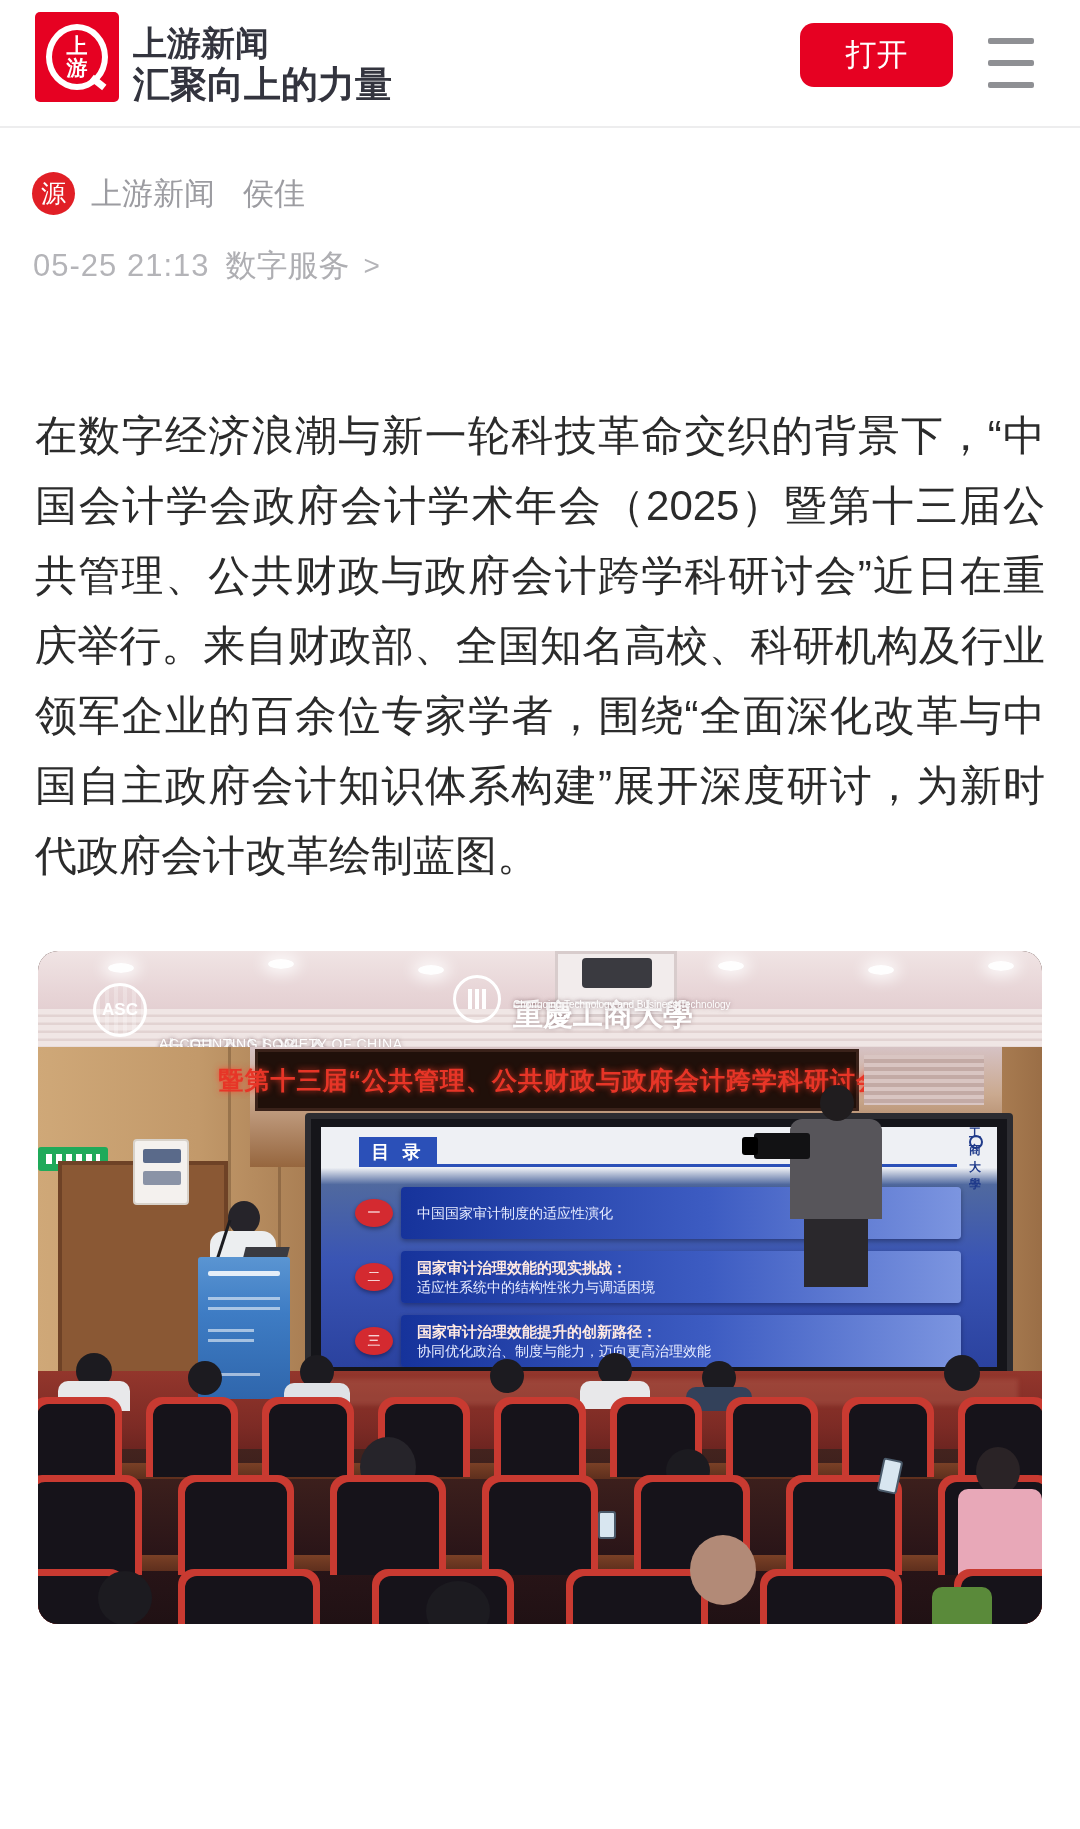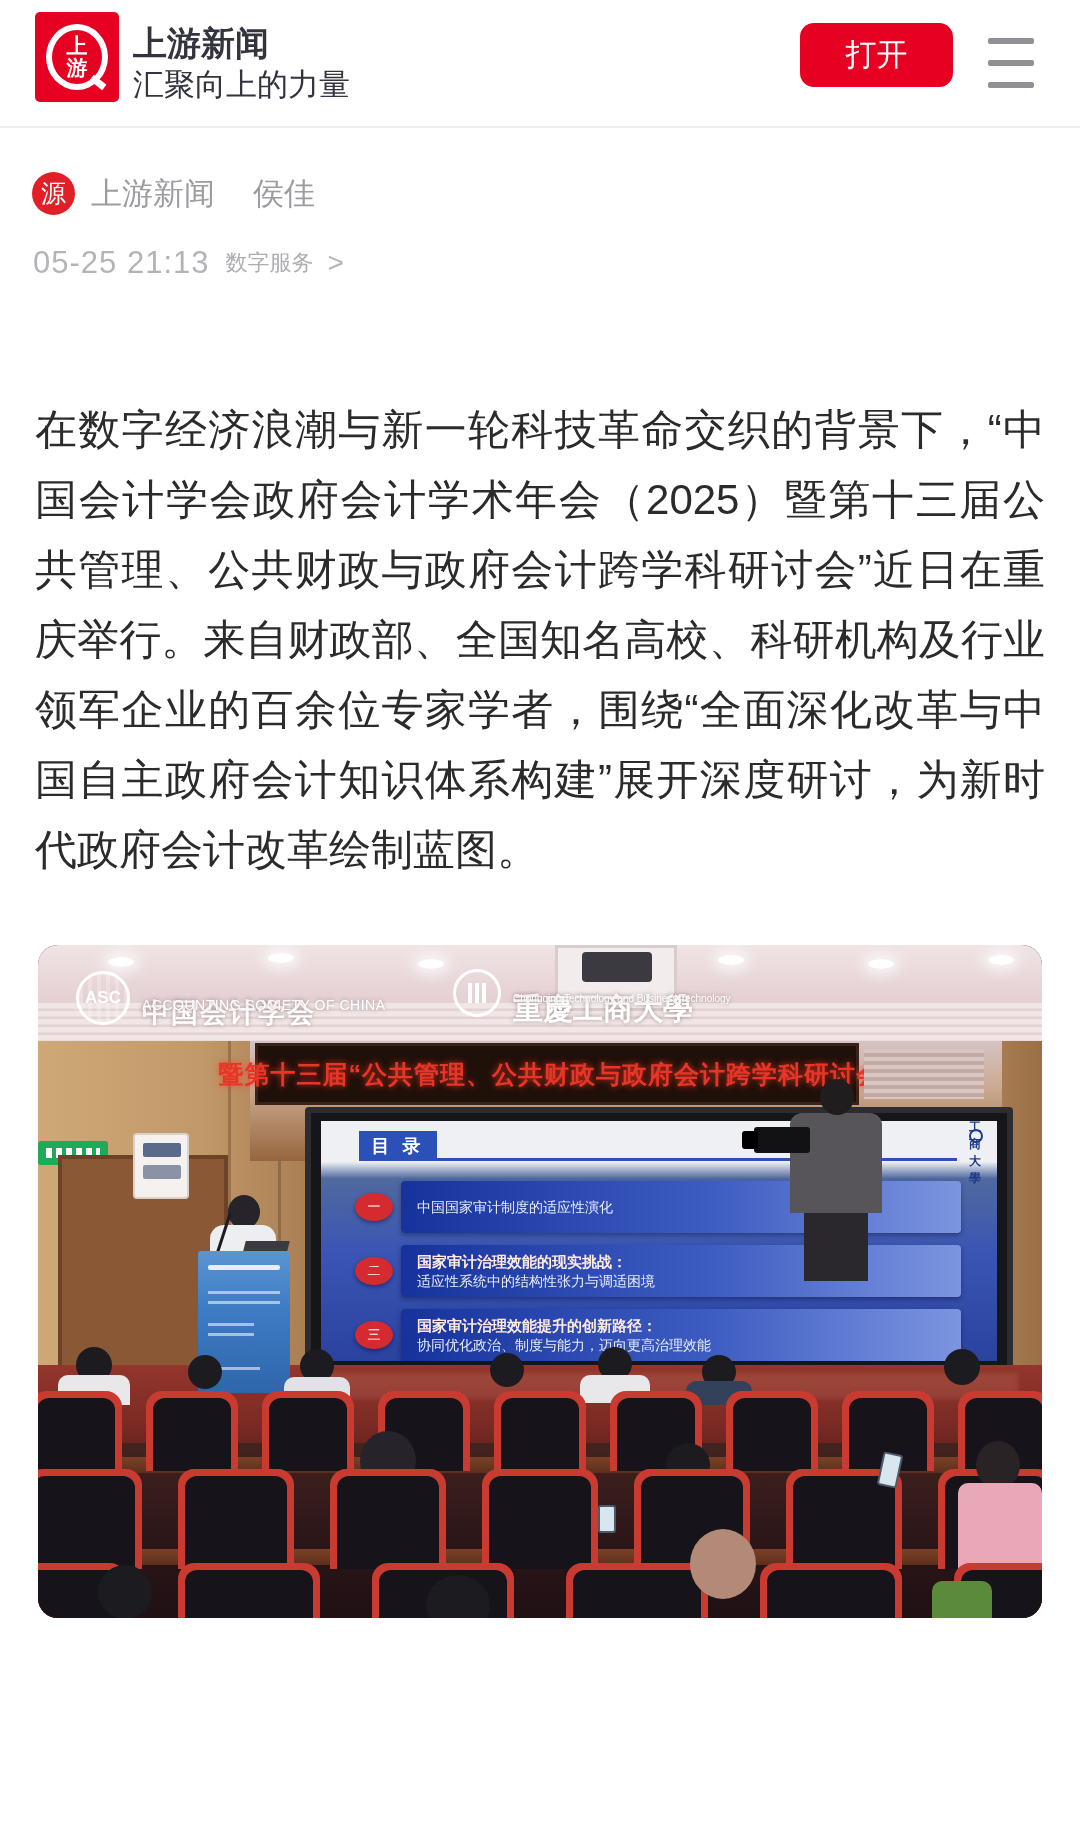--- a/index.html
+++ b/index.html
@@ -10,56 +10,56 @@
   
   .header { position:relative; width:100%; height:128px; background:#ffffff; border-bottom:2px solid #ededee; }
   .logo { position:absolute; left:35px; top:12px; width:84px; height:90px; background:#e60122; border-radius:5px;
           display:flex; align-items:center; justify-content:center; cursor:pointer; }
   .logo-ring { position:relative; width:62px; height:66px; border:6px solid #ffffff; border-radius:50%;
                display:flex; flex-direction:column; align-items:center; justify-content:center; }
   .logo-ring::after { content:""; position:absolute; right:-4px; bottom:-2px; width:16px; height:7px; background:#ffffff; transform:rotate(38deg); }
   .logo-char { color:#ffffff; font-size:21px; line-height:22px; font-weight:700; }
   .header-titles { position:absolute; left:133px; top:22px; }
   .app-name { font-size:34px; font-weight:600; color:#33343e; line-height:42px; }
-  .tagline  { font-size:31px; font-weight:400; color:#33343e; line-height:42px; }
+  .tagline  { font-size:37px; font-weight:700; color:#33343e; line-height:42px; }
   .open-btn { position:absolute; left:800px; top:23px; width:153px; height:64px; background:#e60122; border:none;
               border-radius:14px; color:#ffffff; font-size:31px; font-family:inherit; cursor:pointer; }
   .menu-btn { position:absolute; left:988px; top:38px; width:48px; height:50px; display:flex; flex-direction:column;
               justify-content:space-between; cursor:pointer; }
   .menu-bar { width:46px; height:6px; background:#8f9094; border-radius:2px; }
 
   
   .article-title { margin:38px 35px 0 35px; width:960px; font-size:50px; line-height:78px; font-weight:700; color:#202020; }
   .byline { display:flex; align-items:center; margin:44px 0 0 32px; gap:16px; }
   .source-badge { width:43px; height:43px; border-radius:50%; background:#e11f26; color:#ffffff; font-size:25px;
                   display:flex; align-items:center; justify-content:center; flex:0 0 auto; }
   .source-name, .author-name { font-size:31px; color:#9c9ca1; }
-  .author-name { margin-left:22px; }
+  .author-name { margin-left:12px; }
   .date-row { display:flex; align-items:center; margin:30px 0 0 33px; gap:16px; }
   .publish-time { font-size:31px; color:#b4b4b8; letter-spacing:1px; }
   .category-link { display:flex; align-items:center; gap:14px; cursor:pointer; }
-  .category-name { font-size:22px; color:#aeaeb2; }
+  .category-name { font-size:31px; color:#aeaeb2; }
   .category-chevron { font-size:28px; color:#b4b4b8; }
 
   
   .article-body { margin:114px 35px 0 35px; width:1010px; font-size:42px; line-height:70px; color:#2b2b2b; text-align:justify; }
 
   
   .photo { position:relative; margin:60px 0 0 38px; width:1004px; height:673px; border-radius:20px; overflow:hidden;
            background:#3a201c; cursor:pointer; }
   .photo * { position:absolute; }
 
   .ceiling { left:0; top:0; width:1004px; height:96px; background:linear-gradient(180deg,#f0e4e4 0%,#e7d4d6 45%,#dcc5c8 100%); }
   .ceiling-light { width:26px; height:10px; border-radius:50%; background:rgba(255,255,255,.95); box-shadow:0 0 14px 6px rgba(255,255,255,.7); }
   .upper-band { left:0; top:58px; width:1004px; height:42px;
                 background:repeating-linear-gradient(180deg,#f0e6e5 0px,#f0e6e5 5px,#e2d3d2 6px,#e2d3d2 8px); }
   .projector { left:517px; top:0; width:122px; height:66px; background:#f2ecec; border:3px solid #d8cccc; }
   .projector-gear { left:24px; top:4px; width:70px; height:30px; background:#3a3a40; border-radius:4px; position:absolute; }
 
-  .sign-left { left:38px; top:20px; width:330px; height:66px; display:flex; align-items:center; gap:12px; position:absolute; }
+  .sign-left { left:55px; top:20px; width:330px; height:66px; display:flex; align-items:flex-end; gap:12px; position:absolute; }
   .asc-globe { position:static; width:54px; height:54px; border:3px solid #ffffff; border-radius:50%; color:#ffffff;
                font-size:17px; font-weight:700; display:flex; align-items:center; justify-content:center;
                background:repeating-linear-gradient(90deg,rgba(255,255,255,.25) 0 4px,transparent 4px 9px); flex:0 0 auto; }
   .sign-left-txt { position:static; color:#ffffff; text-shadow:0 0 4px rgba(120,90,95,.6); }
   .sign-left-cn { font-size:27px; font-weight:700; line-height:30px; letter-spacing:2px; }
   .sign-left-en { font-size:14px; line-height:14px; letter-spacing:.5px; }
   .sign-univ { left:415px; top:24px; width:330px; display:flex; align-items:center; gap:12px; position:absolute; }
   .univ-seal { position:static; width:48px; height:48px; border:3px solid #ffffff; border-radius:50%;
                display:flex; align-items:center; justify-content:center; flex:0 0 auto; }
   .univ-seal-bars { position:static; width:18px; height:20px;

